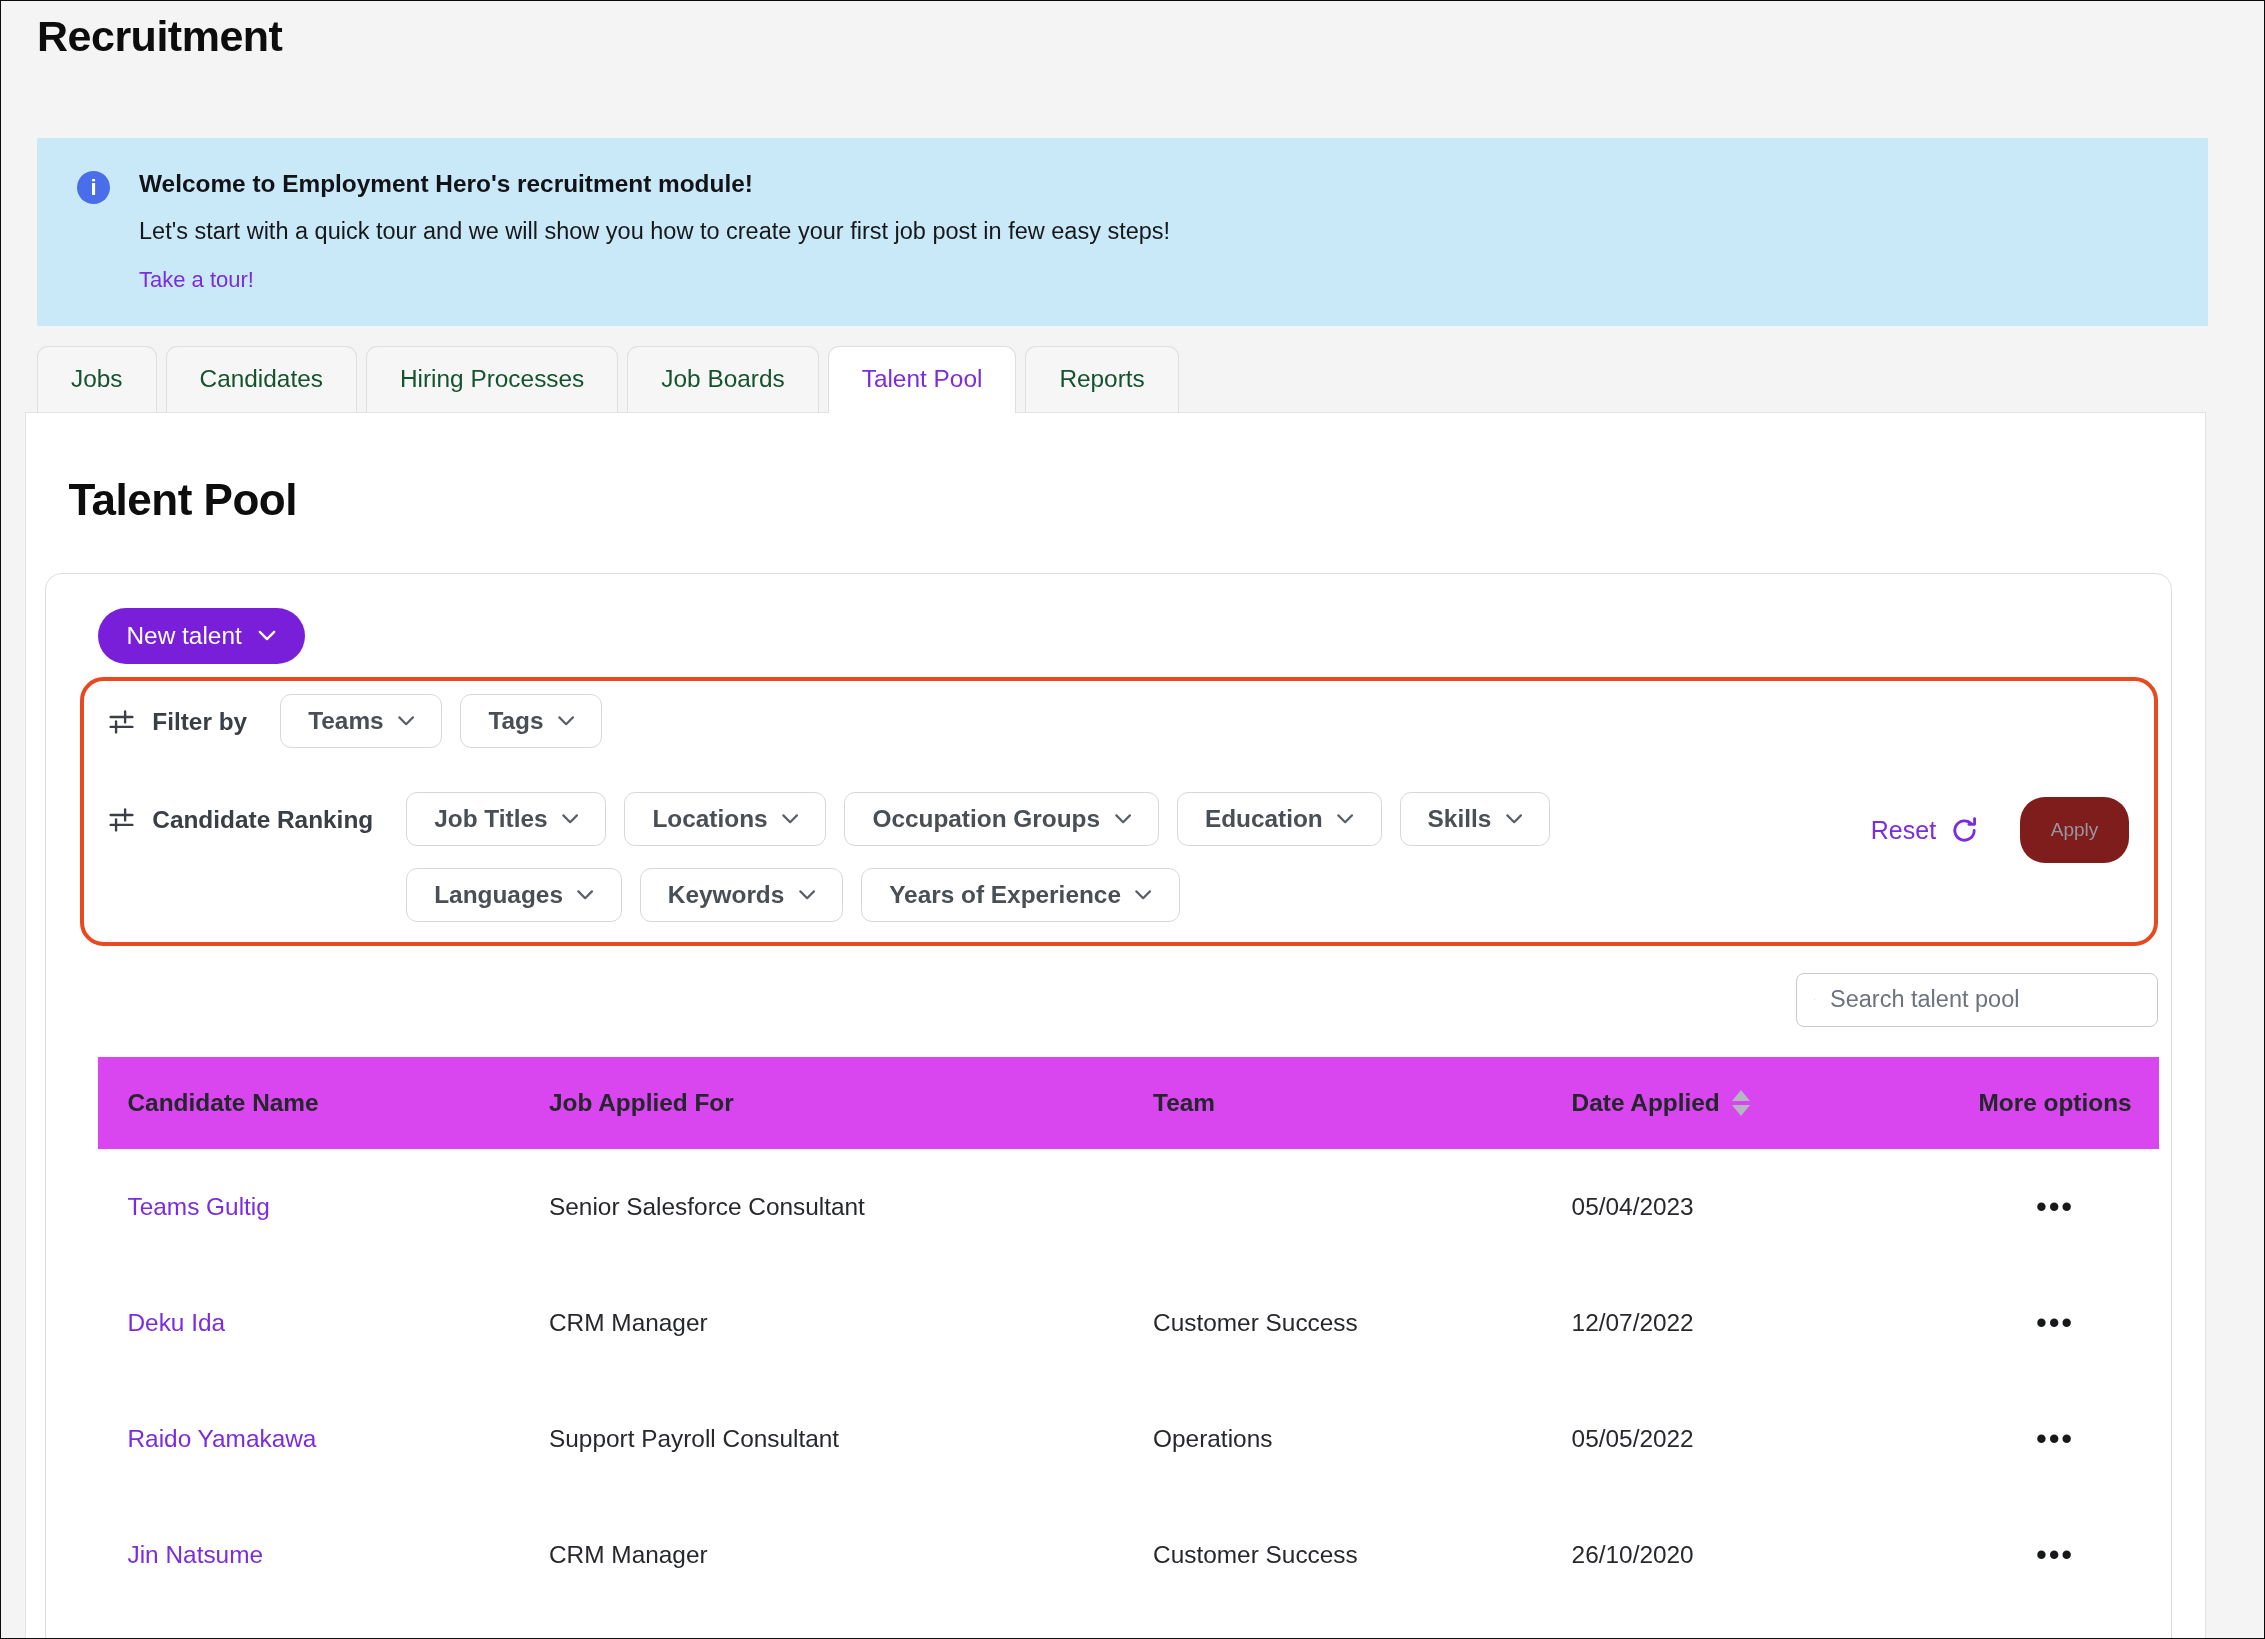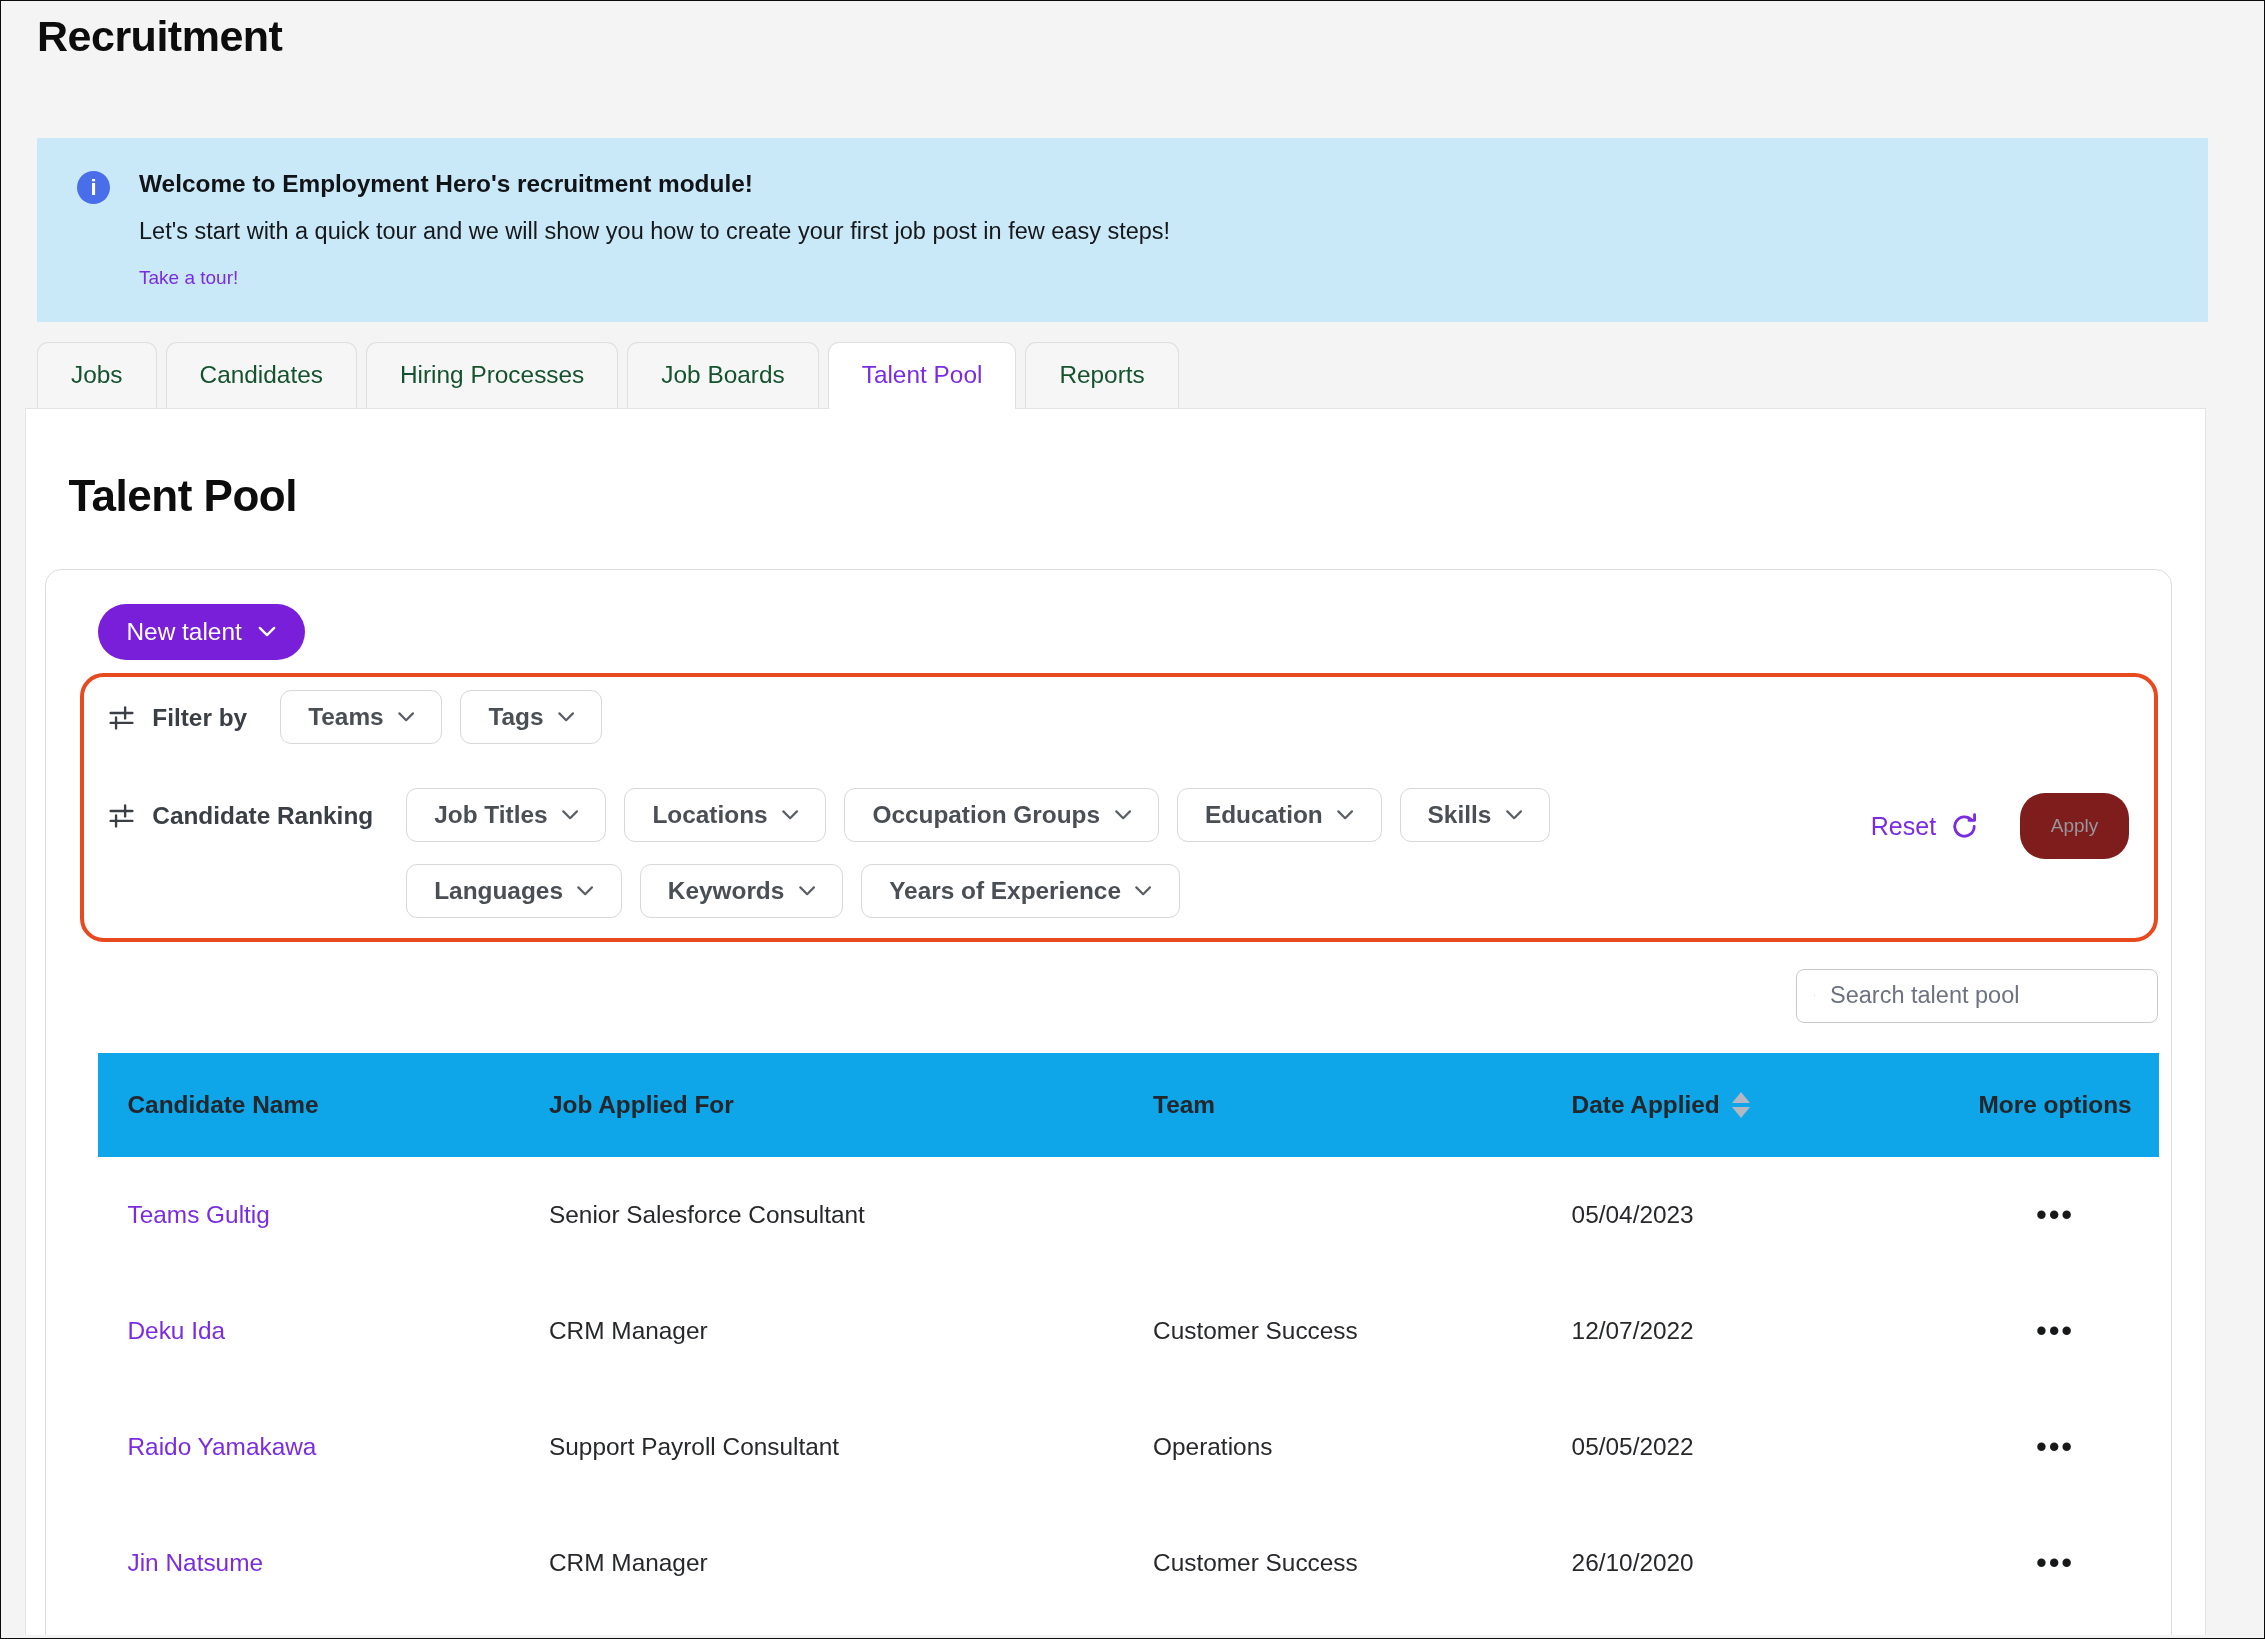--- a/index.html
+++ b/index.html
@@ -10,21 +10,21 @@
     font-family:"Liberation Sans",sans-serif;color:#1b1d20;
   }
   
   .page-title{margin:11px 0 0 36px;font-size:43px;font-weight:800;letter-spacing:-0.5px;color:#0d0d0e;line-height:1.15;}
   
   .banner{margin:77px 56px 0 36px;background:#c9e9f8;padding:31px 36px 33px 40px;display:flex;gap:29px;align-items:flex-start;}
   .info-icon{flex:none;width:33px;height:33px;border-radius:50%;background:#4a6dea;color:#fff;
     display:flex;align-items:center;justify-content:center;font-size:22px;font-weight:700;margin-top:1.8px;}
   .banner-title{font-size:24.4px;font-weight:700;color:#121316;line-height:1.2;}
   .banner-sub{font-size:23.5px;color:#17181b;margin-top:18px;line-height:1.2;}
-  .banner-link{display:inline-block;font-size:19px;color:#7b2ce0;margin-top:22px;cursor:pointer;}
+  .banner-link{display:inline-block;font-size:22px;color:#7b2ce0;margin-top:22px;cursor:pointer;}
   
   .tabs{display:flex;gap:9px;margin:20px 0 0 36px;align-items:flex-end;position:relative;z-index:3;}
   .tab{position:relative;height:66px;padding:0 33px;background:#f6f6f7;border:0.9px solid #dfdfe3;border-bottom:none;
     border-radius:11px 11px 0 0;font-size:24.4px;color:#14532d;display:flex;align-items:center;cursor:pointer;}
   .tab.active{background:#fff;color:#7b2ce0;}
   .tab.active::after{content:"";position:absolute;left:0;right:0;bottom:-1.8px;height:2.7px;background:#fff;}
   
   .panel{position:relative;margin:0 58px 0 23.5px;height:1227px;background:#fff;
     border:0.9px solid #e3e3e6;border-bottom:none;overflow:hidden;z-index:1;}
   .section-title{margin:62px 0 0 43px;font-size:44px;font-weight:800;letter-spacing:-0.5px;color:#0d0d0e;line-height:1.15;}
@@ -46,21 +46,21 @@
     font-size:19px;font-family:inherit;cursor:default;}
   
   .search-row{display:flex;justify-content:flex-end;margin:27px 12.7px 0 0;}
   .search-box{width:362px;height:54px;border:1.8px solid #c8c8ce;border-radius:8.1px;display:flex;align-items:center;
     gap:12.7px;padding:0 16.3px;background:#fff;}
   .search-box input{border:none;outline:none;flex:1;font-size:23.5px;font-family:inherit;color:#30343a;background:transparent;}
   .search-box input::placeholder{color:#6d7280;}
   
   .table{margin:30px 11.8px 0 52px;}
   .thead,.trow{display:grid;grid-template-columns:21.9% 29.3% 20.3% 18.4% 10.1%;align-items:center;}
-  .thead{background:#0ea5e9;height:104px;font-size:24.4px;font-weight:700;color:#23262a;}
+  .thead{background:#d946ef;height:92px;font-size:24.4px;font-weight:700;color:#23262a;}
   .trow{height:116px;font-size:24.4px;color:#26282b;}
   .c1{padding-left:30px;}
   .c5{text-align:center;}
   .name-link{color:#7b2ce0;cursor:pointer;}
   .th-date{display:flex;align-items:center;gap:12.7px;}
   .sort{display:inline-flex;flex-direction:column;gap:3.6px;background:none;border:none;padding:0;cursor:pointer;}
   .tri-up{width:0;height:0;border-left:9px solid transparent;border-right:9px solid transparent;border-bottom:11.8px solid #b2b7c1;}
   .tri-down{width:0;height:0;border-left:9px solid transparent;border-right:9px solid transparent;border-top:11.8px solid #b2b7c1;}
   .dots{background:none;border:none;font-size:31px;letter-spacing:1.8px;color:#17181a;cursor:pointer;line-height:1;font-family:inherit;}
   .icon-svg{display:block;}

